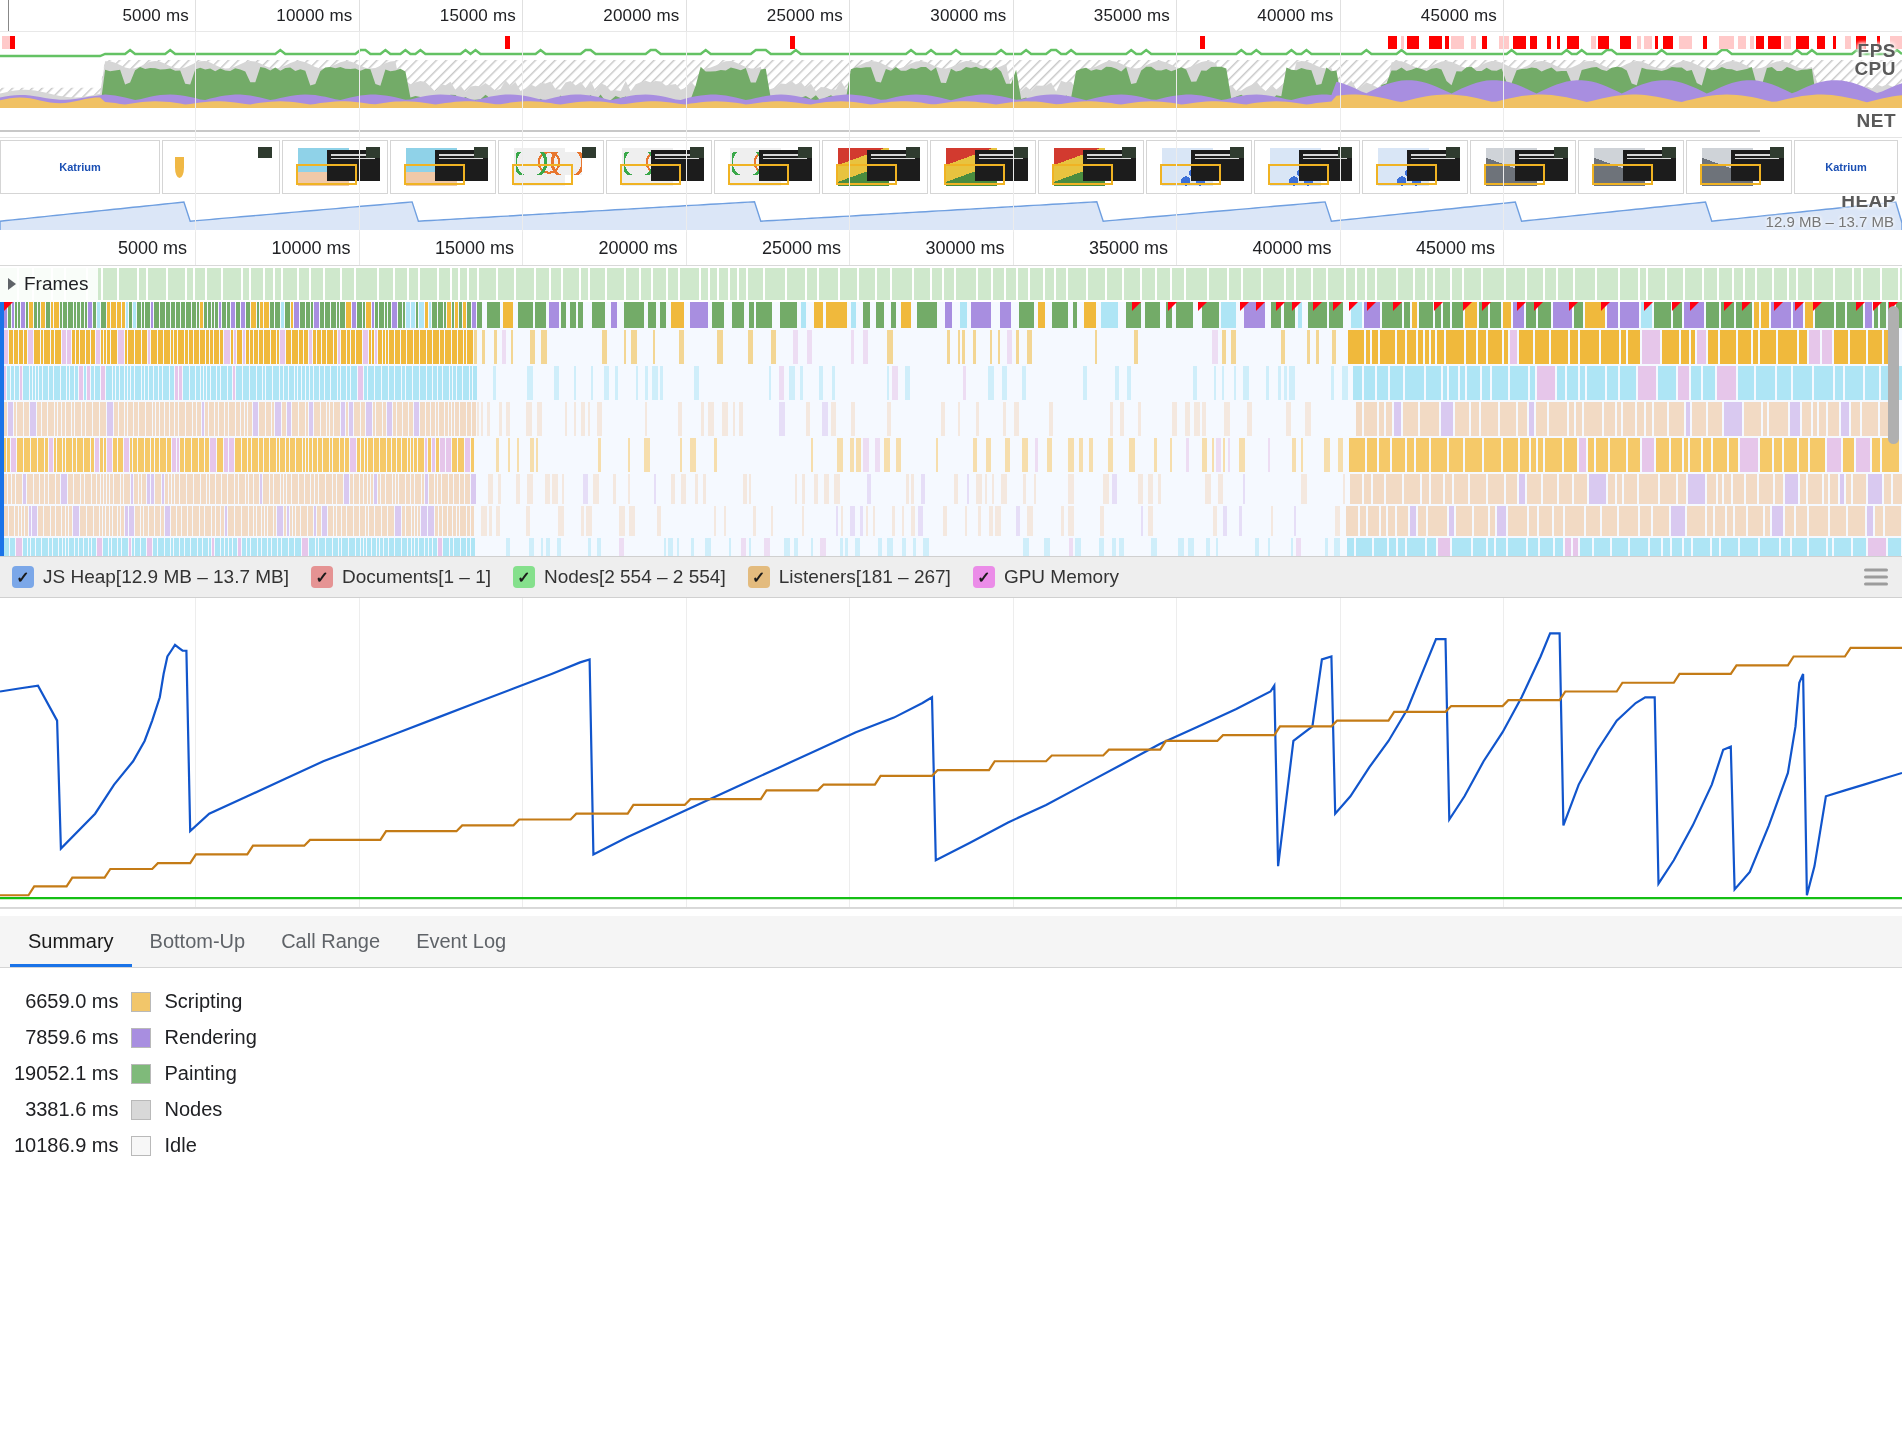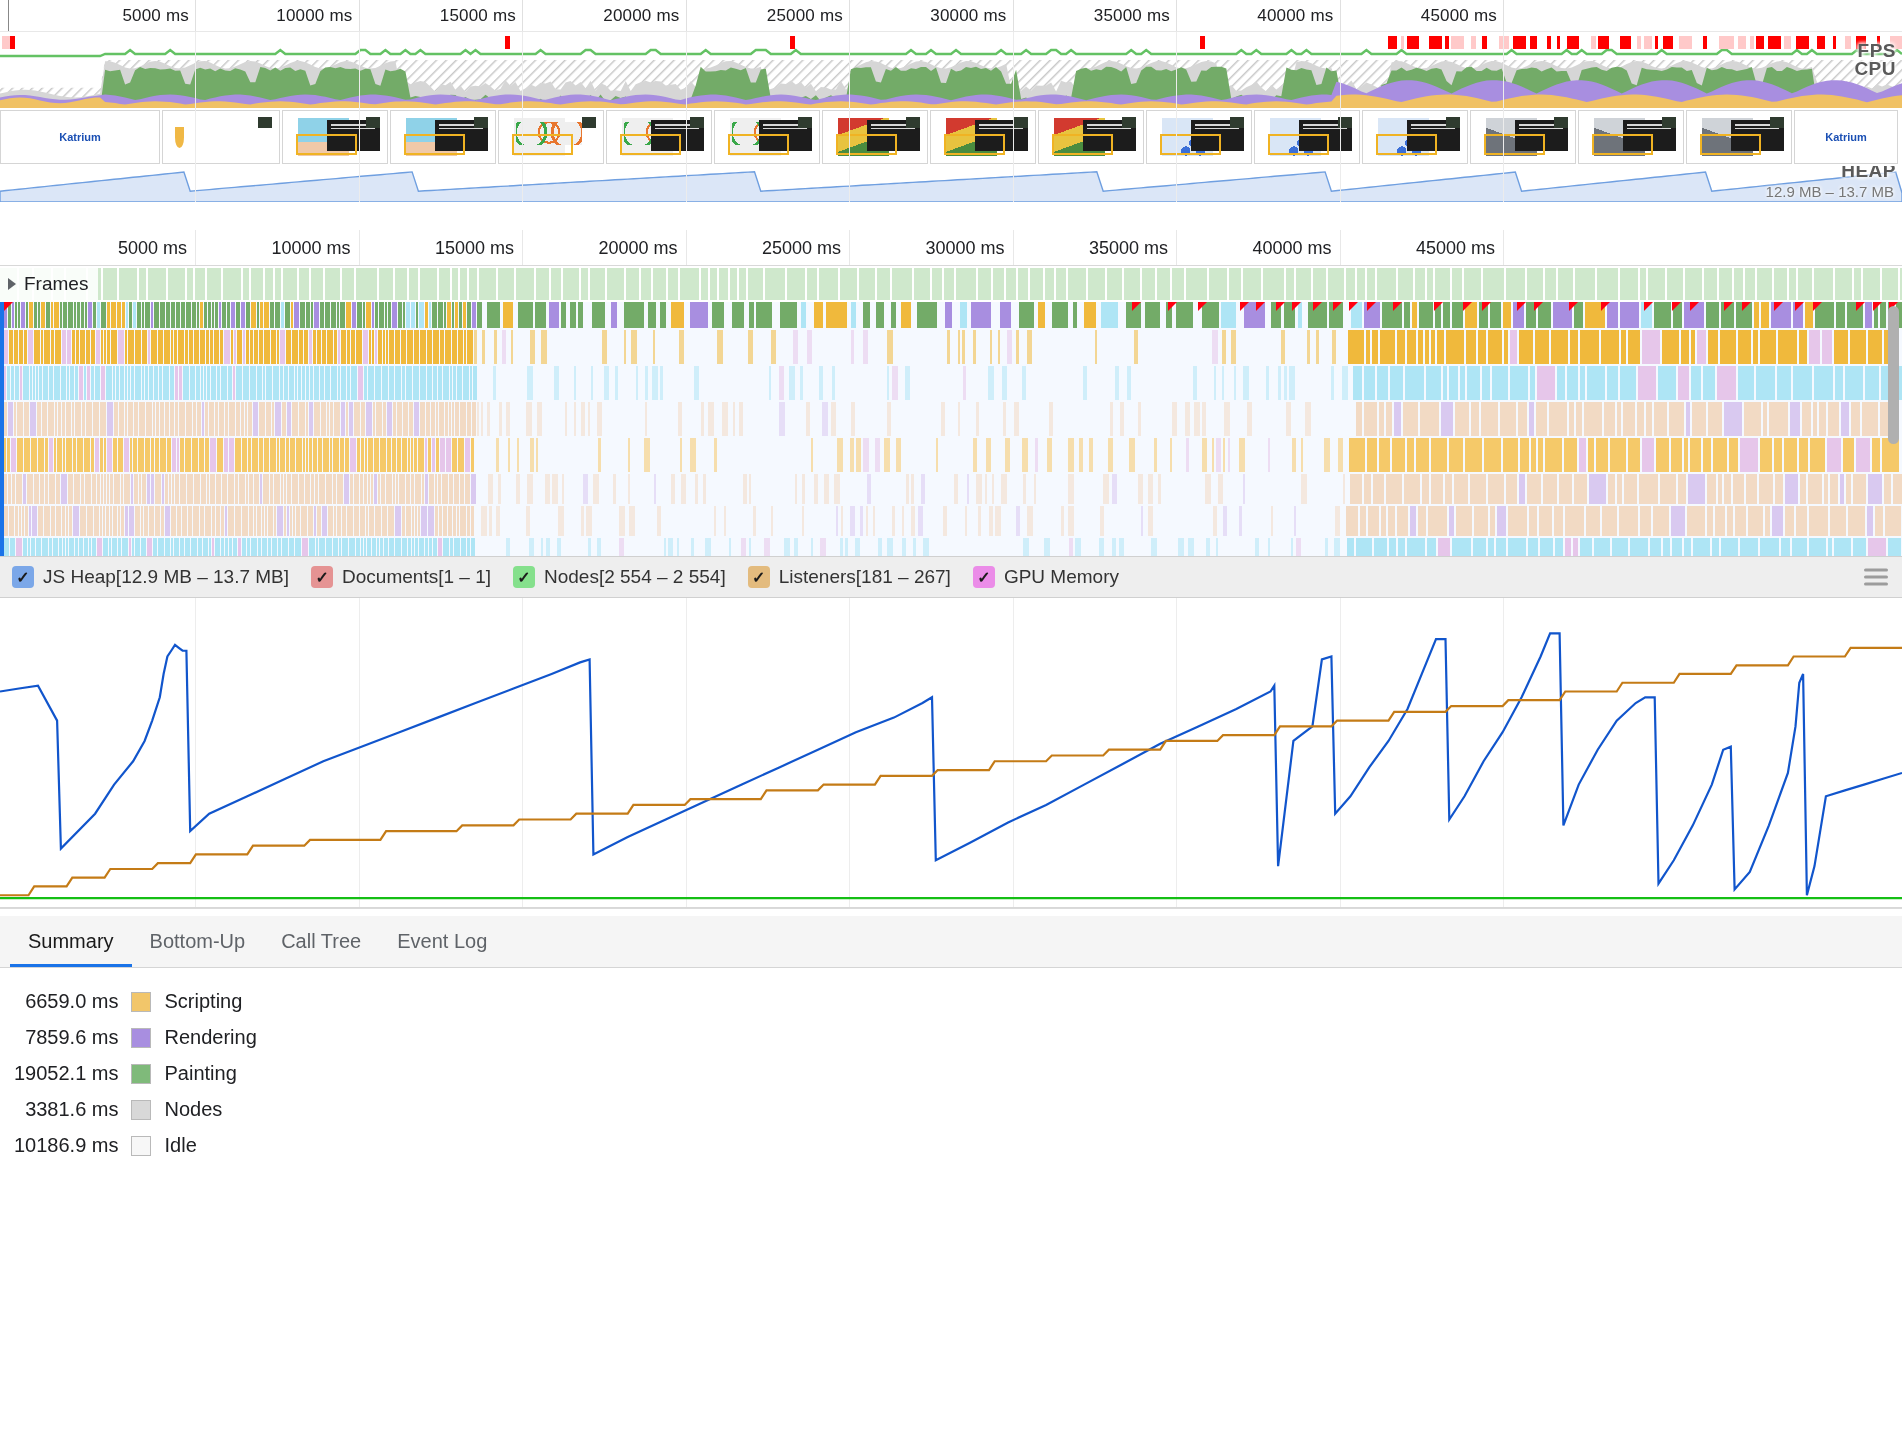--- a/index.html
+++ b/index.html
@@ -301,20 +301,33 @@
         <div class="gridline-col" style="left: 358.5px;"></div>
         <div class="gridline-col" style="left: 522px;"></div>
         <div class="gridline-col" style="left: 685.5px;"></div>
         <div class="gridline-col" style="left: 849px;"></div>
         <div class="gridline-col" style="left: 1012.5px;"></div>
         <div class="gridline-col" style="left: 1176px;"></div>
         <div class="gridline-col" style="left: 1339.5px;"></div>
         <div class="gridline-col" style="left: 1503px;"></div>
       </div>
 
+    <div class="ov-band band-net" id="band-net">
+      <span class="ov-label" style="top:2px;">NET</span>
+    <div class="gridline-col" style="left: 195px;"></div>
+        <div class="gridline-col" style="left: 358.5px;"></div>
+        <div class="gridline-col" style="left: 522px;"></div>
+        <div class="gridline-col" style="left: 685.5px;"></div>
+        <div class="gridline-col" style="left: 849px;"></div>
+        <div class="gridline-col" style="left: 1012.5px;"></div>
+        <div class="gridline-col" style="left: 1176px;"></div>
+        <div class="gridline-col" style="left: 1339.5px;"></div>
+        <div class="gridline-col" style="left: 1503px;"></div>
+        <div style="position: absolute; left: 0px; width: 1760px; top: 22px; height: 2px; background: rgb(200, 200, 200);"></div>
+      </div>
 
     <div class="ov-band band-film" id="band-film">
       <div class="film-strip" id="film-strip">
           <div class="frame-thumb" style="width: 160px;">
             <div class="thumb-inner">
               <span class="th-brand">Katrium</span>
             </div>
           </div>
           <div class="frame-thumb" style="width: 118px;">
             <div class="thumb-inner">
@@ -2157,21 +2170,21 @@
         <path d="M 0.0 93.8 L 19.0 90.8 L 38.0 87.9 L 57.1 123.0 L 60.9 251.4 L 95.1 216.4 L 114.1 187.2 L 133.1 163.8 L 144.6 143.4 L 152.2 123.0 L 159.8 99.6 L 163.6 76.2 L 167.4 58.7 L 171.2 52.9 L 175.0 47.0 L 178.8 50.0 L 182.6 52.9 L 186.4 52.9 L 190.2 233.9 L 209.2 216.4 L 247.3 198.9 L 285.3 181.4 L 323.3 163.8 L 361.4 149.2 L 399.4 134.6 L 437.5 120.0 L 475.5 105.4 L 513.5 90.8 L 551.6 76.2 L 580.1 64.6 L 589.6 61.6 L 593.4 257.3 L 627.7 239.8 L 665.7 222.2 L 703.7 204.7 L 741.8 187.2 L 779.8 169.7 L 817.9 152.2 L 855.9 134.6 L 893.9 120.0 L 922.5 105.4 L 932.0 99.6 L 935.8 263.1 L 970.0 245.6 L 1008.1 225.2 L 1046.1 207.6 L 1084.1 187.2 L 1122.2 166.8 L 1160.2 146.3 L 1198.3 128.8 L 1236.3 111.3 L 1270.5 93.8 L 1274.3 87.9 L 1278.1 269.0 L 1293.4 143.4 L 1312.4 128.8 L 1321.9 61.6 L 1331.4 58.7 L 1335.2 216.4 L 1350.4 198.9 L 1369.4 169.7 L 1388.5 143.4 L 1407.5 111.3 L 1426.5 64.6 L 1436.0 41.2 L 1445.5 41.2 L 1449.3 222.2 L 1464.5 198.9 L 1483.6 163.8 L 1502.6 134.6 L 1521.6 99.6 L 1540.6 58.7 L 1550.1 35.4 L 1559.6 35.4 L 1563.4 228.1 L 1578.7 187.2 L 1597.7 152.2 L 1616.7 123.0 L 1635.7 105.4 L 1645.2 99.6 L 1654.7 99.6 L 1658.5 286.5 L 1673.8 263.1 L 1692.8 228.1 L 1711.8 187.2 L 1723.2 152.2 L 1730.8 149.2 L 1734.6 292.3 L 1749.8 274.8 L 1768.9 228.1 L 1787.9 175.5 L 1795.5 128.8 L 1799.3 85.0 L 1803.1 76.2 L 1806.9 298.2 L 1814.5 269.0 L 1825.9 198.9 L 1844.9 193.0 L 1864.0 187.2 L 1883.0 181.4 L 1902.0 175.5 " fill="none" stroke="#1155cc" stroke-width="2.2"></path>
         <path d="M 0.0 298.2 L 28.5 298.2 L 34.2 289.4 L 66.6 289.4 L 72.3 280.6 L 104.6 280.6 L 110.3 271.9 L 152.2 271.9 L 157.9 266.0 L 190.2 266.0 L 195.9 257.3 L 247.3 257.3 L 253.0 248.5 L 304.3 248.5 L 310.0 242.7 L 380.4 242.7 L 386.1 233.9 L 456.5 233.9 L 462.2 228.1 L 513.5 228.1 L 519.2 222.2 L 570.6 222.2 L 576.3 216.4 L 627.7 216.4 L 633.4 207.6 L 684.7 207.6 L 690.4 201.8 L 760.8 201.8 L 766.5 193.0 L 817.9 193.0 L 823.6 187.2 L 874.9 187.2 L 880.6 178.4 L 932.0 178.4 L 937.7 172.6 L 989.0 172.6 L 994.7 163.8 L 1046.1 163.8 L 1051.8 158.0 L 1103.2 158.0 L 1108.9 152.2 L 1160.2 152.2 L 1165.9 143.4 L 1217.3 143.4 L 1223.0 137.6 L 1274.3 137.6 L 1280.0 128.8 L 1331.4 128.8 L 1337.1 123.0 L 1388.5 123.0 L 1394.2 114.2 L 1445.5 114.2 L 1451.2 108.4 L 1502.6 108.4 L 1508.3 102.5 L 1559.6 102.5 L 1565.3 93.8 L 1616.7 93.8 L 1622.4 85.0 L 1673.8 85.0 L 1679.5 76.2 L 1730.8 76.2 L 1736.5 67.5 L 1787.9 67.5 L 1793.6 58.7 L 1844.9 58.7 L 1850.6 50.0 L 1902.0 50.0 " fill="none" stroke="#c47b16" stroke-width="2.2"></path>
         <path d="M 0.0 301.1 L 1902.0 301.1 " fill="none" stroke="#14bf14" stroke-width="2.2"></path>
       </svg>
     </div>
 
   <div class="drawer-sep"></div>
   <div class="tabs" id="tabs">
       <div class="tab active">Summary</div>
       <div class="tab">Bottom-Up</div>
-      <div class="tab">Call Tree</div>
+      <div class="tab">Call Range</div>
       <div class="tab">Event Log</div>
     </div>
 
 
   <div class="summary-body">
     <div class="legend-table" id="summary-legend">
         <div class="lg-val">6659.0 ms</div>
         <div class="lg-sw" style="background: rgb(242, 198, 106);"></div>
         <div class="lg-name">Scripting</div>
         <div class="lg-val">7859.6 ms</div>

